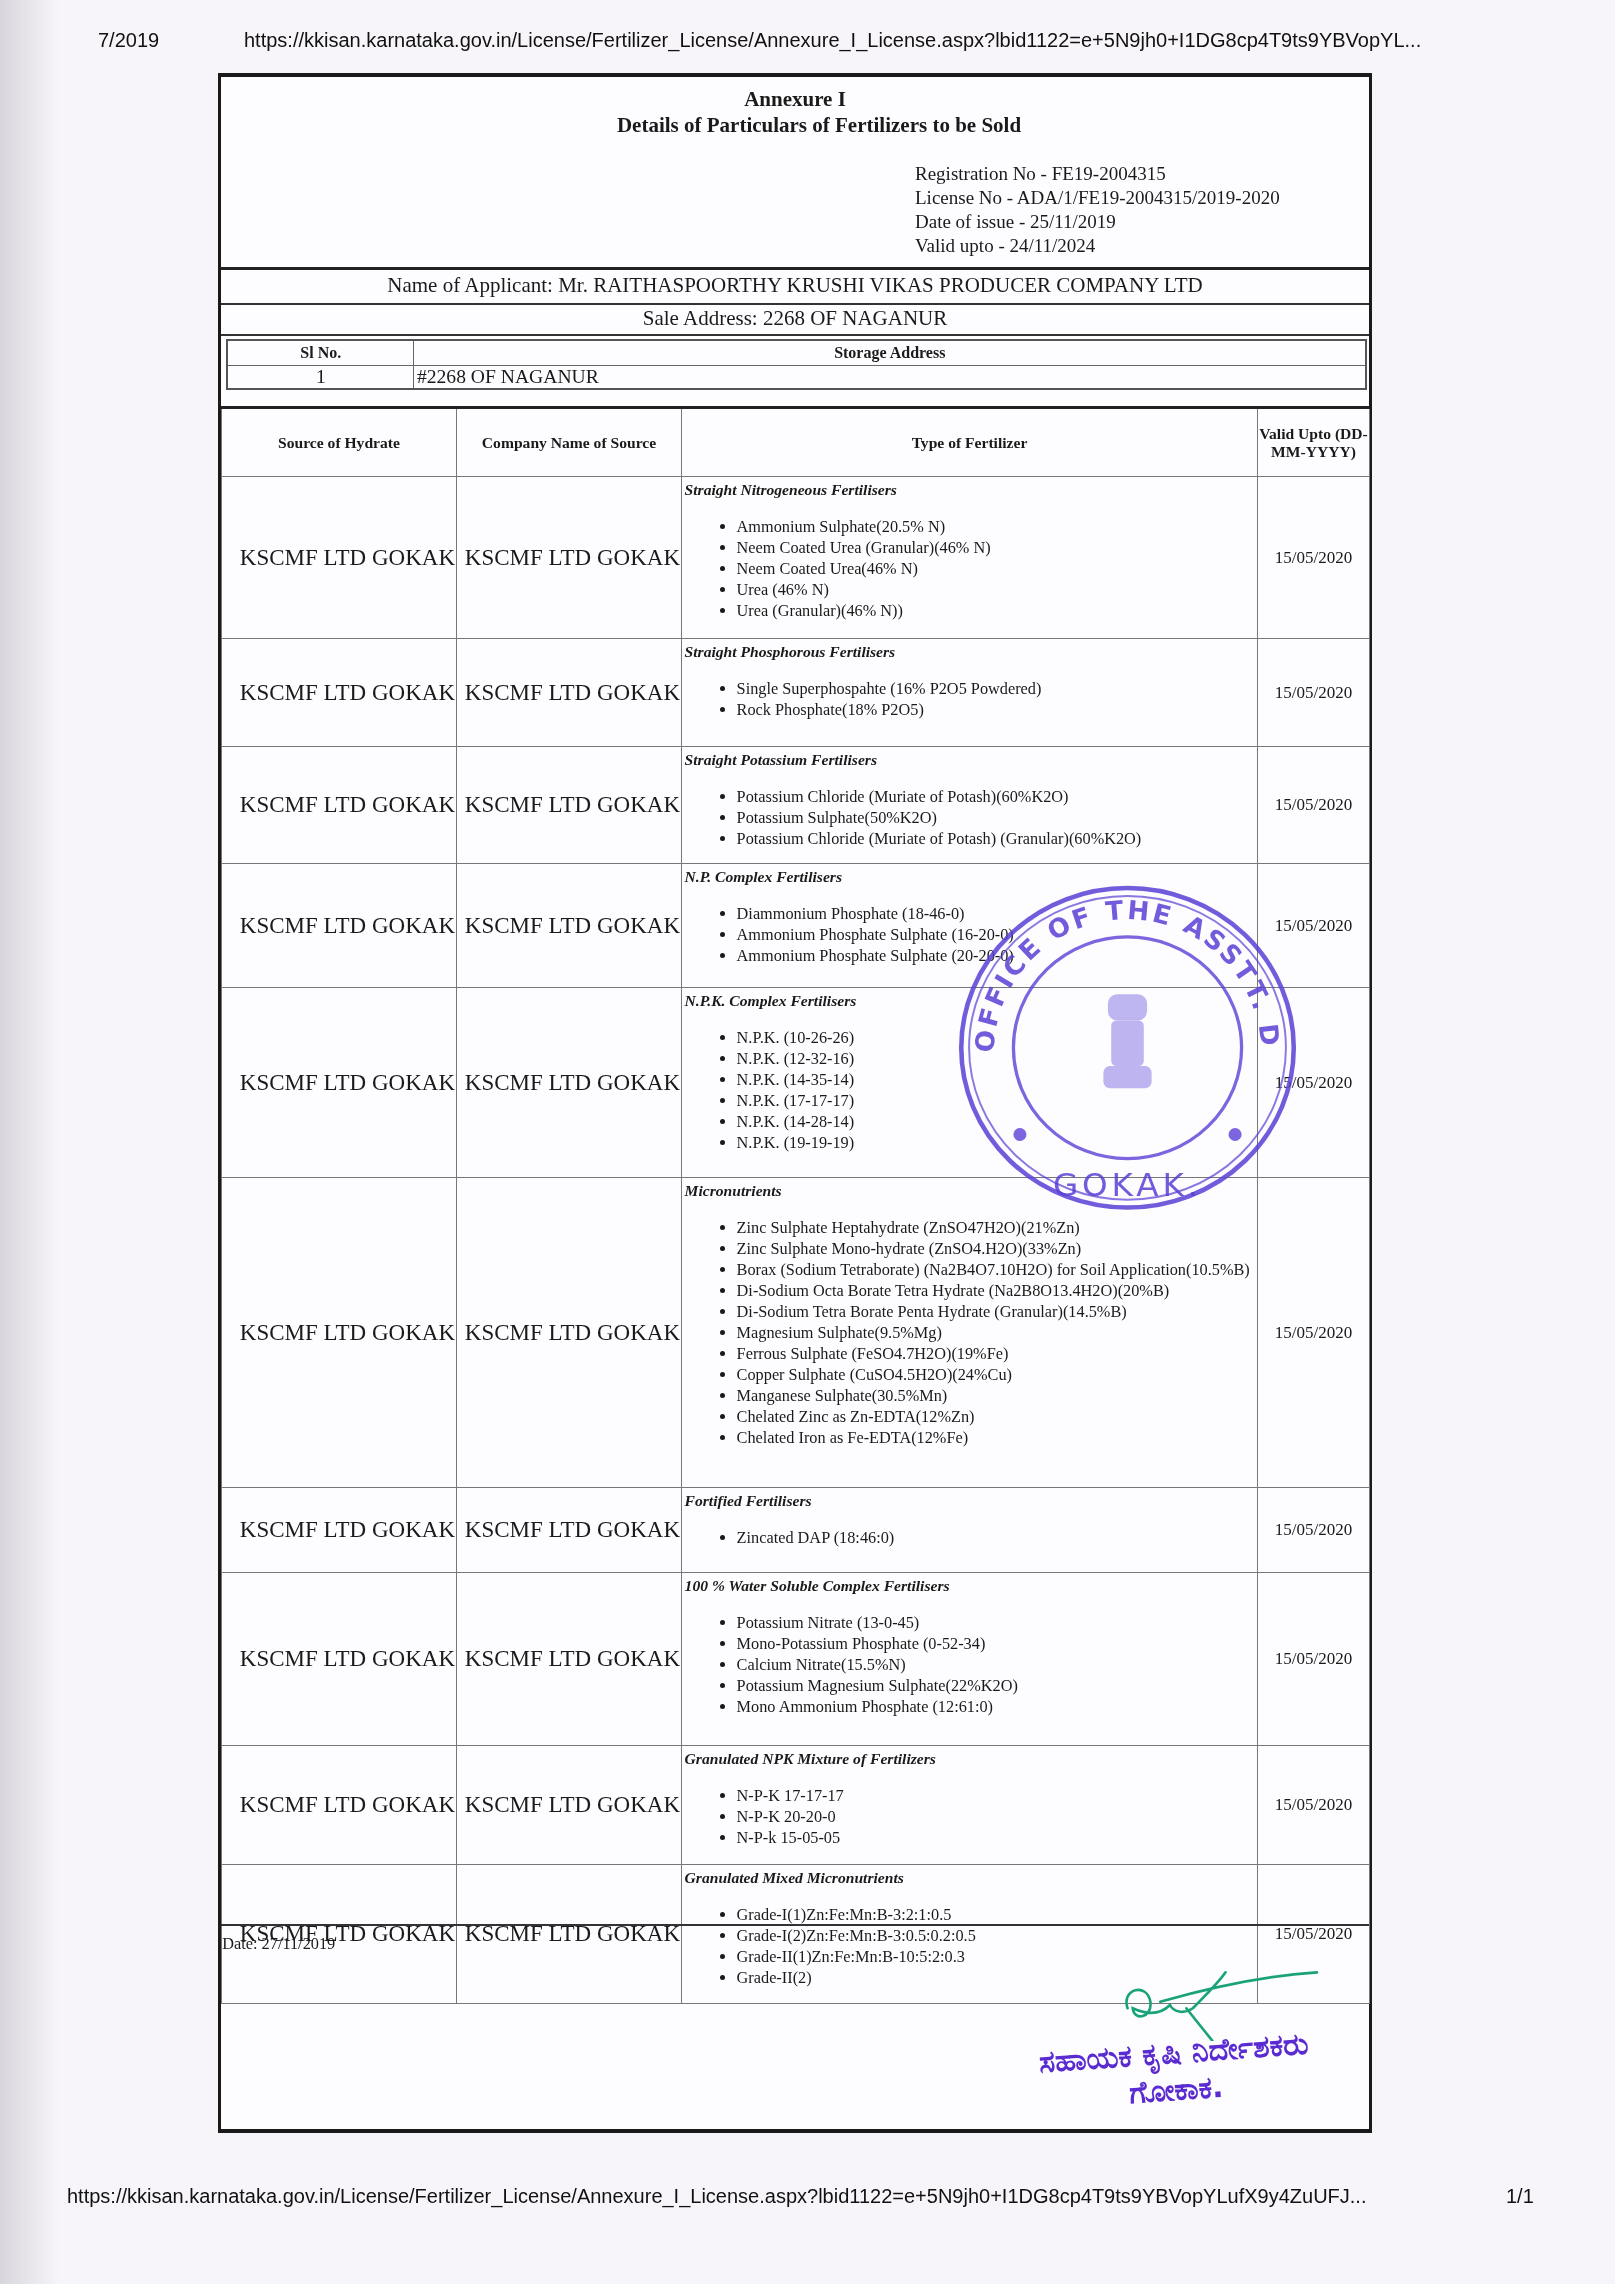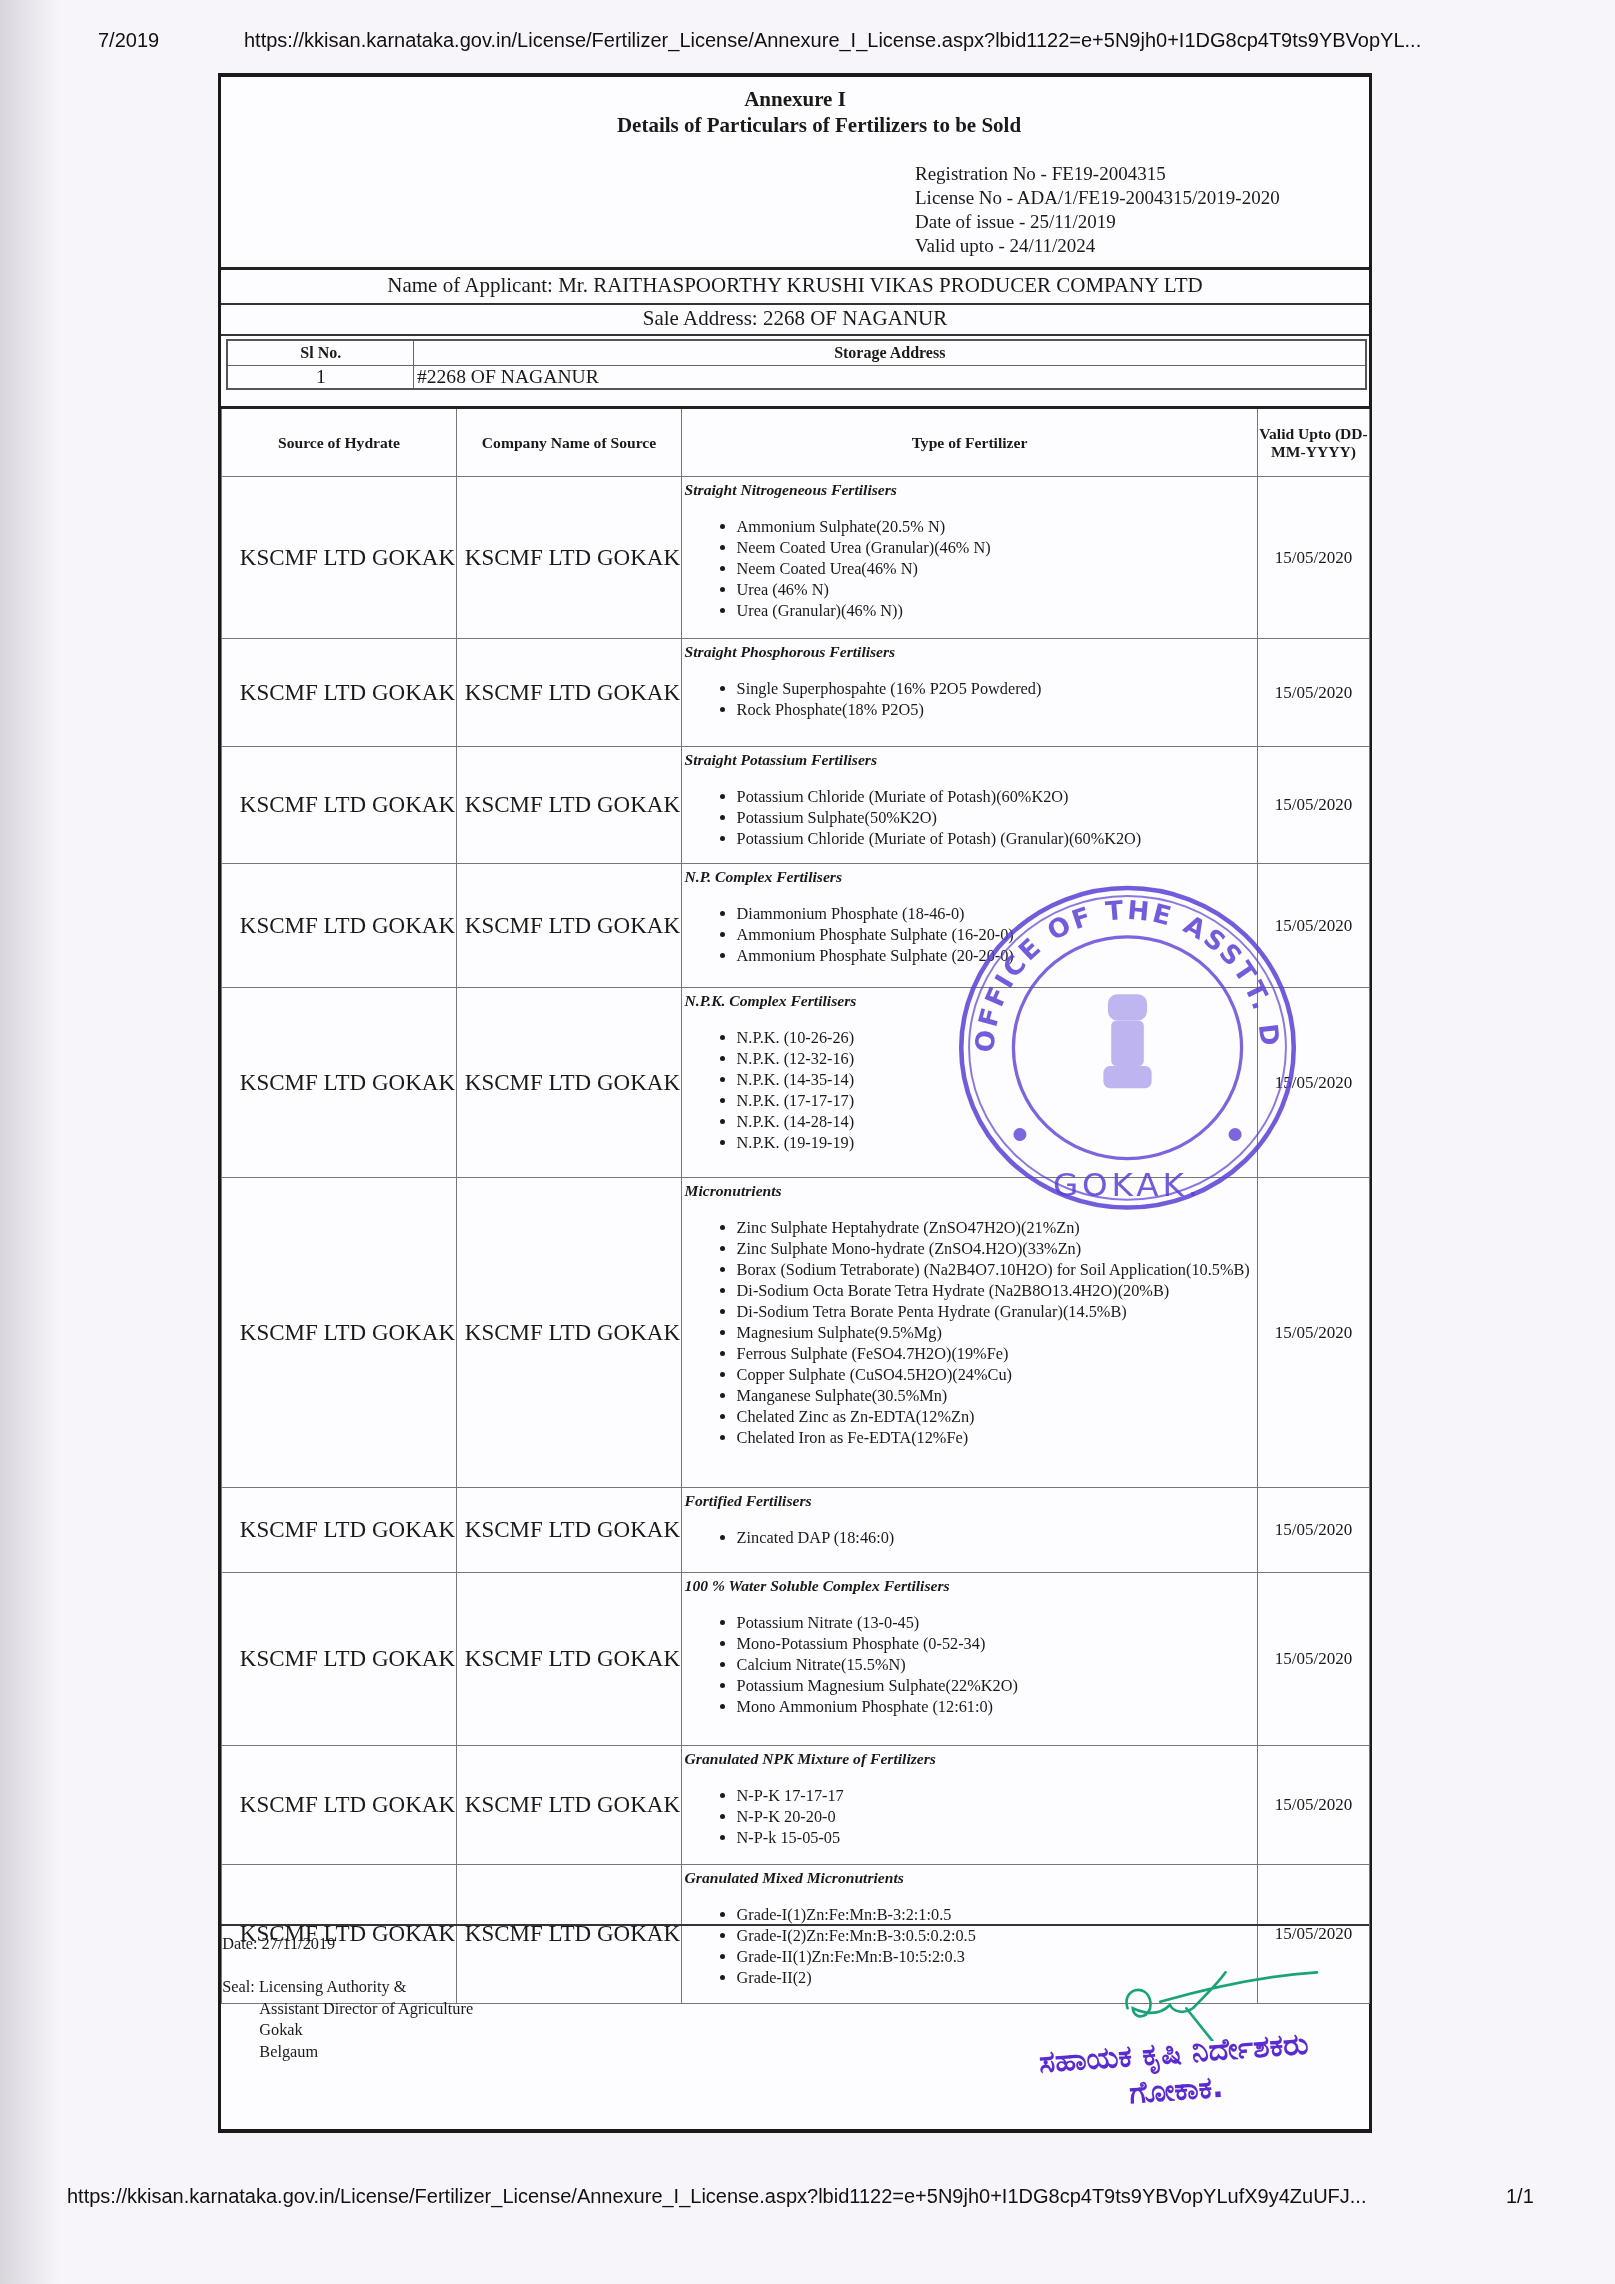--- a/index.html
+++ b/index.html
@@ -271,26 +271,20 @@
               <li>Grade-II(2)</li>
             </ul>
           </td>
           <td class="valid">15/05/2020</td>
         </tr>
       </tbody>
   </table>
 
   <div class="footer-block">
     <div class="date">Date: 27/11/2019</div>
-    <div class="seal">
-      <div>Seal: Licensing Authority &amp;</div>
-      <div class="ind">Assistant Director of Agriculture</div>
-      <div class="ind">Gokak</div>
-      <div class="ind">Belgaum</div>
-    </div>
   </div>
 </div>
 
 <svg class="stamp" viewBox="0 0 550 520">
   <defs>
     <path id="stampTop" d="M 70 270 A 205 205 0 1 1 480 270"></path>
     <path id="stampBottom" d="M 150 360 A 170 170 0 0 0 400 360"></path>
   </defs>
   <ellipse cx="275" cy="262" rx="255" ry="245" fill="none" stroke="#5b3fd6" stroke-width="7" opacity="0.85"></ellipse>
   <ellipse cx="275" cy="262" rx="243" ry="233" fill="none" stroke="#5b3fd6" stroke-width="3" opacity="0.7"></ellipse>

